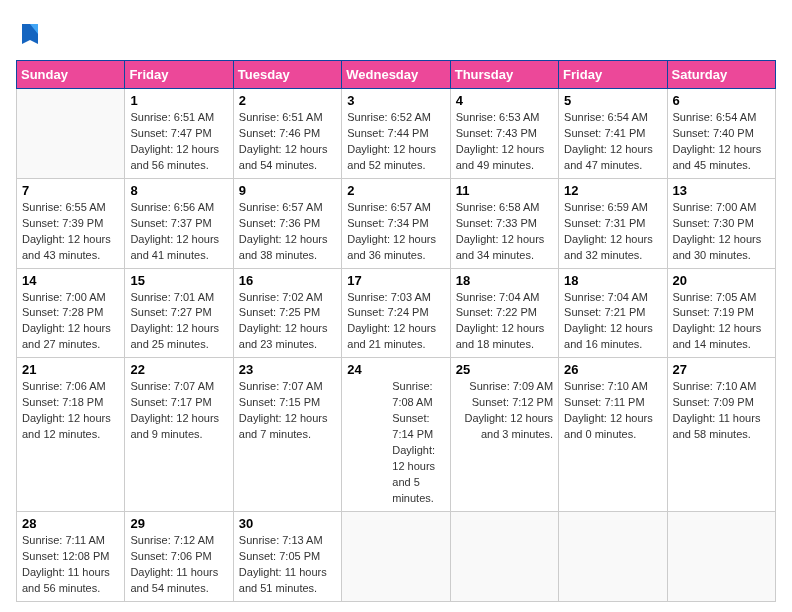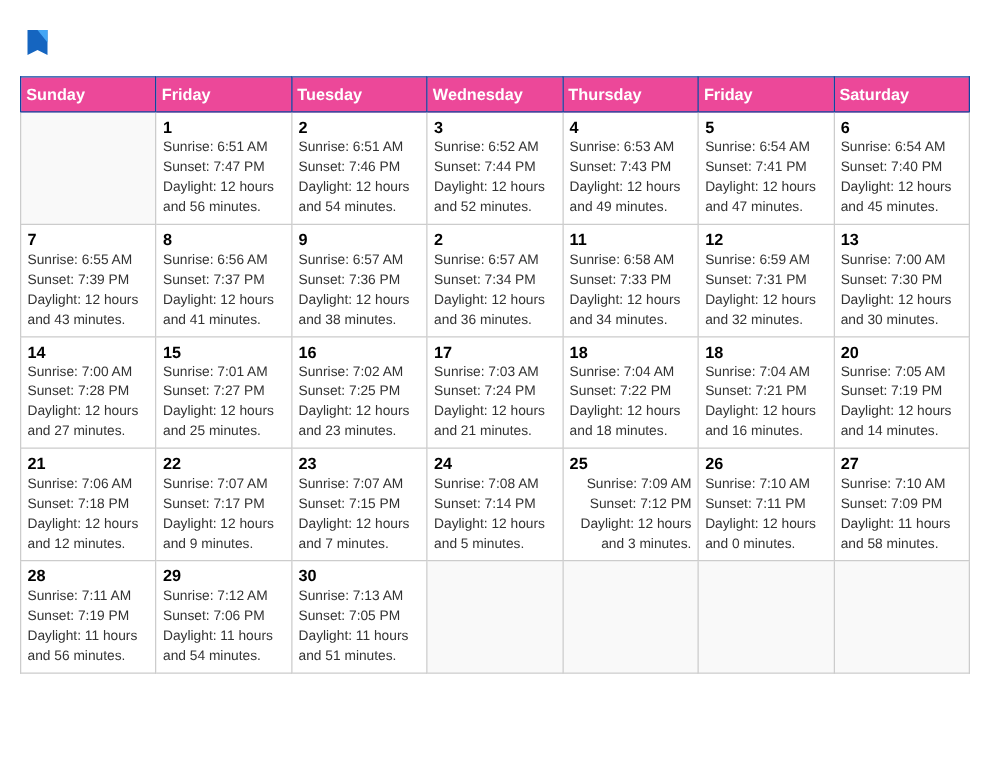--- a/index.html
+++ b/index.html
@@ -279,21 +279,21 @@
         </td>
         <td>
           <span class="day-num">23</span>
           <div class="day-info" style="white-space: pre-line;">Sunrise: 7:07 AM
 Sunset: 7:15 PM
 Daylight: 12 hours
 and 7 minutes.</div>
         </td>
         <td>
           <span class="day-num">24</span>
-          <div class="day-info" style="white-space: pre-line;">Sunrise: 7:08 AM
+          <div class="day-info" style="white-space: pre-line; margin-left: 45px;">Sunrise: 7:08 AM
 Sunset: 7:14 PM
 Daylight: 12 hours
 and 5 minutes.</div>
         </td>
         <td>
           <span class="day-num">25</span>
           <div class="day-info" style="white-space: pre-line; text-align: right;">Sunrise: 7:09 AM
 Sunset: 7:12 PM
 Daylight: 12 hours
 and 3 minutes.</div>
@@ -310,21 +310,21 @@
           <div class="day-info" style="white-space: pre-line;">Sunrise: 7:10 AM
 Sunset: 7:09 PM
 Daylight: 11 hours
 and 58 minutes.</div>
         </td>
       </tr>
       <tr>
         <td>
           <span class="day-num">28</span>
           <div class="day-info" style="white-space: pre-line;">Sunrise: 7:11 AM
-Sunset: 7:19 PM
+Sunset: 12:08 PM
 Daylight: 11 hours
 and 56 minutes.</div>
         </td>
         <td>
           <span class="day-num">29</span>
           <div class="day-info" style="white-space: pre-line;">Sunrise: 7:12 AM
 Sunset: 7:06 PM
 Daylight: 11 hours
 and 54 minutes.</div>
         </td>

